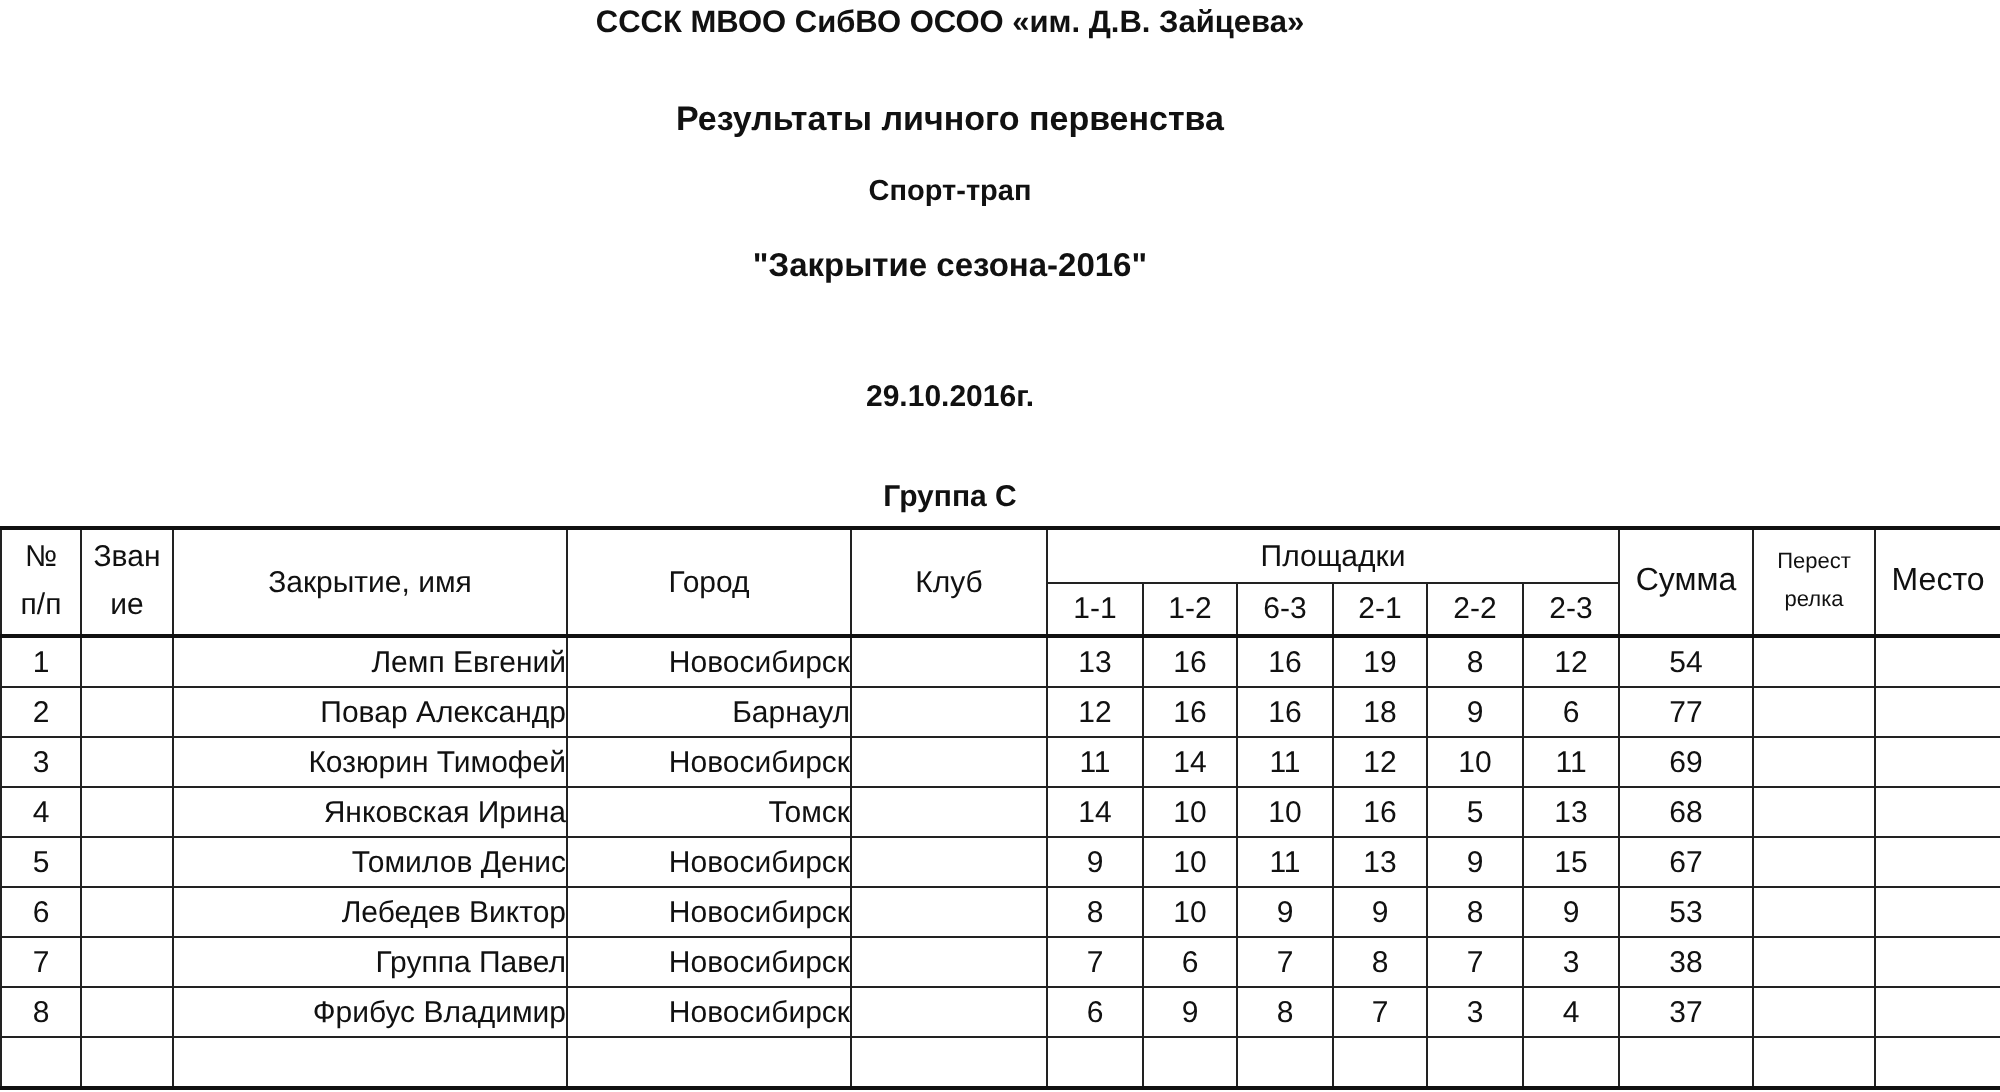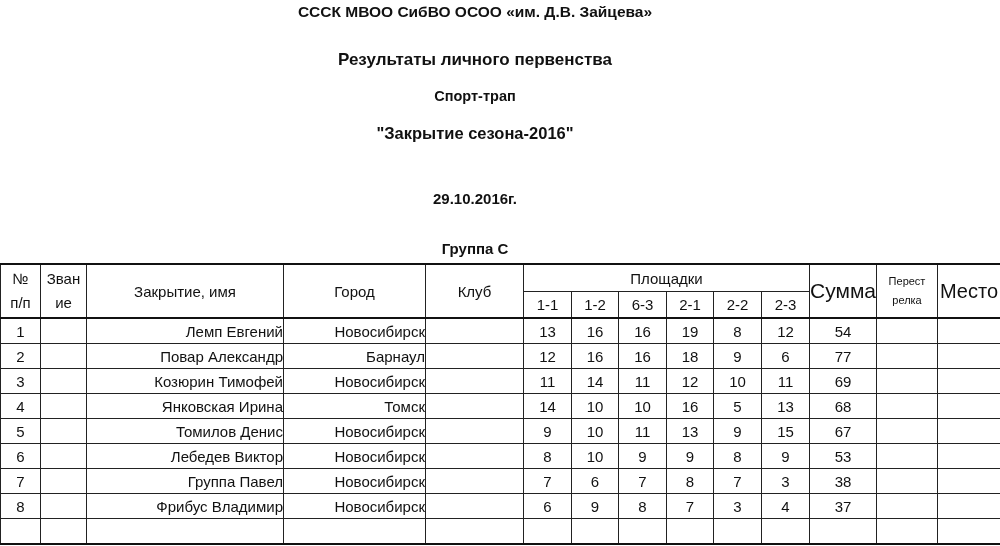--- a/index.html
+++ b/index.html
@@ -73,26 +73,26 @@
         <div>п/п</div>
       </th>
       <th rowspan="2" class="c span2 two">
         <div>Зван</div>
         <div>ие</div>
       </th>
       <th rowspan="2" class="c span2">Закрытие, имя</th>
       <th rowspan="2" class="c span2">Город</th>
       <th rowspan="2" class="c span2">Клуб</th>
       <th colspan="6" class="c">Площадки</th>
-      <th rowspan="2" class="c span2" style="font-size:21px">Сумма</th>
+      <th rowspan="2" class="c span2" style="font-size:16px">Сумма</th>
       <th rowspan="2" class="c span2 sm">
         <div>Перест</div>
         <div>релка</div>
       </th>
-      <th rowspan="2" class="c span2" style="font-size:20px">Место</th>
+      <th rowspan="2" class="c span2" style="font-size:16px">Место</th>
     </tr>
     <tr class="h2">
       <th class="c">1-1</th>
       <th class="c">1-2</th>
       <th class="c">6-3</th>
       <th class="c">2-1</th>
       <th class="c">2-2</th>
       <th class="c">2-3</th>
     </tr>
   </thead>

